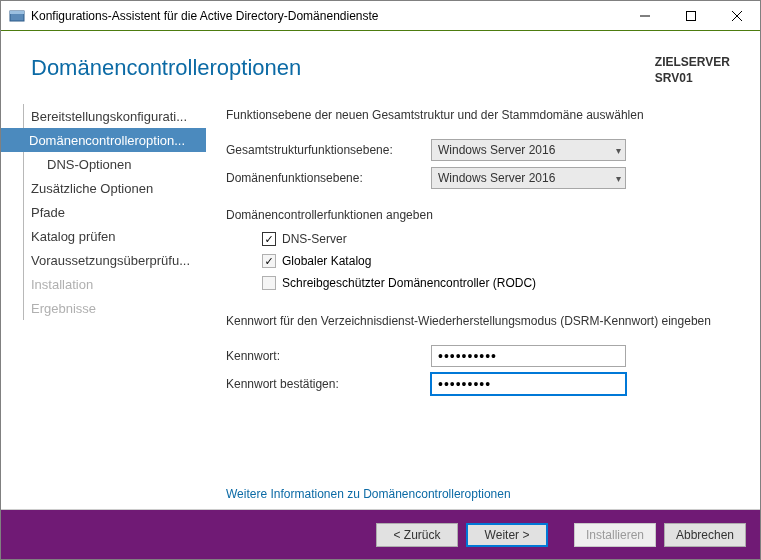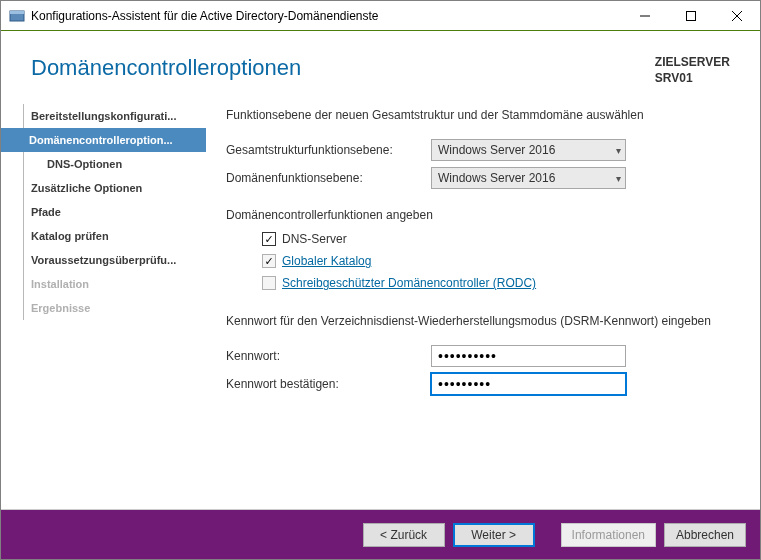--- a/index.html
+++ b/index.html
@@ -73,27 +73,26 @@
   .sidebar {
     width: 205px;
     padding: 8px 0 0 0;
     border-left: 0;
   }
   .side-item {
     height: 24px;
     display: flex;
     align-items: center;
     padding-left: 30px;
-    font-size: 11px;
+    font-size: 13px;
     color: #3b3b3b;
     white-space: nowrap;
     overflow: hidden;
     text-overflow: ellipsis;
     position: relative;
-    font-weight: bold;
   }
   .side-item .bar {
     position:absolute; left:22px; top:0; bottom:0; width:1px; background:#b8b8b8;
   }
   .side-item.active {
     background: #4b8abe;
     color: #fff;
     padding-left: 28px;
   }
   .side-item.active .bar { background:#4b8abe; }
@@ -124,21 +123,21 @@
   .section-gap { height: 16px; }
   .sect-lbl { margin-bottom: 6px; }
   .chk-row { display:flex; align-items:center; height:22px;padding-left:36px; }
   .chk {
     width:14px; height:14px; border:1px solid #333;
     margin-right:6px; display:inline-flex; align-items:center; justify-content:center;
     font-size:11px; line-height:1; background:#fff;
   }
   .chk.checked::after { content:"✓"; font-size:11px; color:#000; }
   .chk.disabled { border-color:#b0b0b0; background:#f5f5f5; }
-  .chk-label.disabled { color:#0369a1;text-decoration:underline; }
+  .chk-label.disabled { color:#000000; }
 
   .pwd-input {
     width:195px; height:22px;
     border:1px solid #a7a7a7;
     padding:2px 6px;
     font-family:inherit; font-size:14px;
     letter-spacing: 1px;
   }
   .pwd-input.focused { border:1px solid #0078d7; outline:1px solid #0078d7; }
 
@@ -299,24 +298,25 @@
 
       <div class="row">
         <span class="row-label">Kennwort:</span>
         <input type="password" class="pwd-input" value="••••••••••" style="">
       </div>
       <div class="row">
         <span class="row-label">Kennwort bestätigen:</span>
         <input type="password" class="pwd-input focused" value="•••••••••" style="">
       </div>
 
+      <div class="more-link">Weitere Informationen zu Domänencontrolleroptionen</div>
     </div>
   </div>
 
   <div class="footer">
     <div class="btn">&lt; Zurück</div>
     <div class="btn primary">Weiter &gt;</div>
     <div style="width:10px"></div>
-    <div class="btn disabled">Informationen</div>
+    <div class="btn disabled">Installieren</div>
     <div class="btn">Abbrechen</div>
   </div>
 
 </div>
 
 </body></html>

